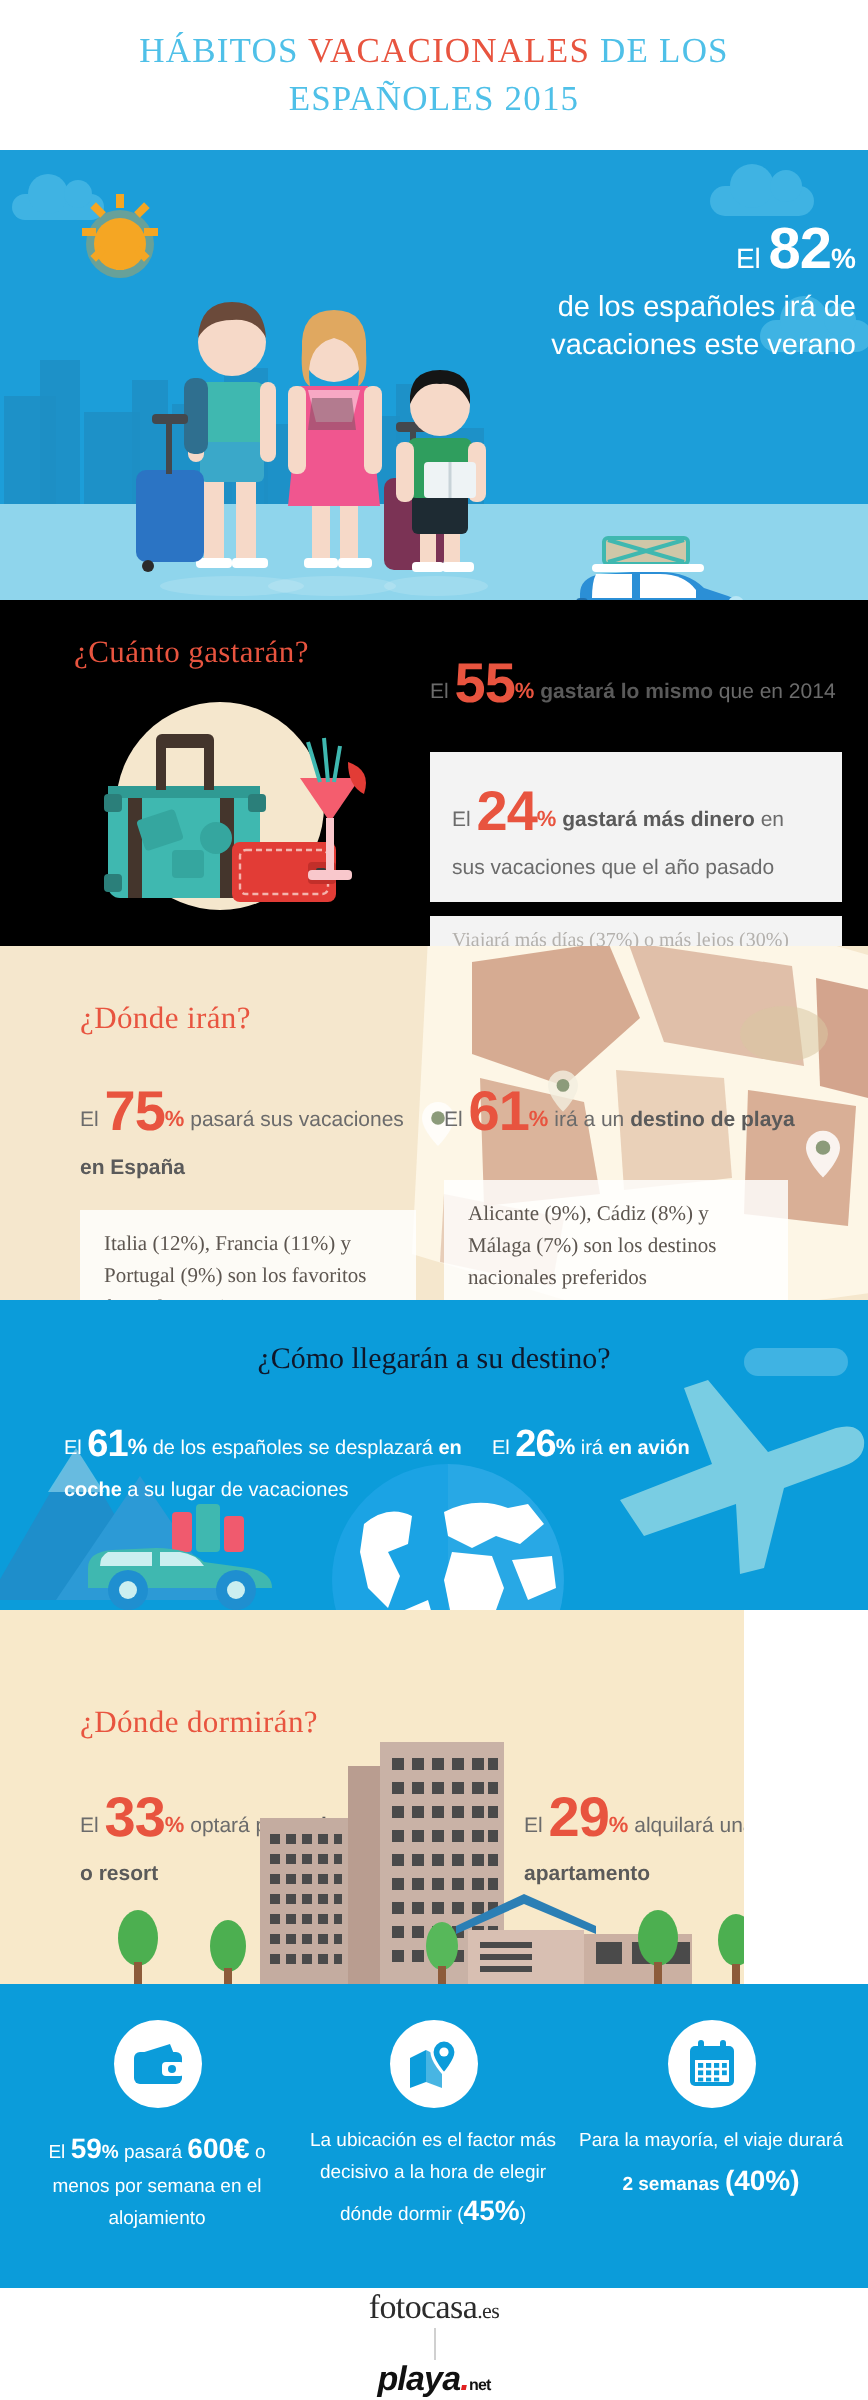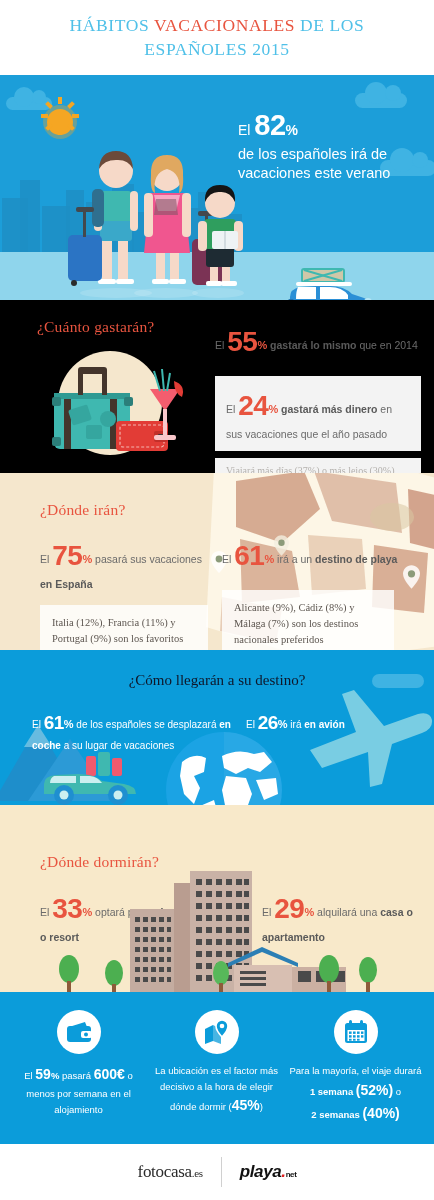--- a/index.html
+++ b/index.html
@@ -36,20 +36,21 @@
     text-align: center;
   }
   .hl-accent { color: #e8543f; }
 
   
   .hero {
     position: absolute; left: 0; top: 75px;
     width: 434px; height: 225px;
     background: #1e9fd8;
     overflow: hidden;
+    text-align: right;
   }
   .hero-sky {
     position: absolute; left: 0; top: 0; width: 434px; height: 185px;
     background: linear-gradient(#1c9ed9 0%, #1c9ed9 100%);
   }
   .hero-ground {
     position: absolute; left: 0; bottom: 0; width: 434px; height: 48px;
     background: #8fd5ec;
   }
   .cloud {
@@ -155,21 +156,21 @@
     color: #0f172a;
     text-align: center;
   }
   .stat-white { color: #ffffff; font-size: 10px; line-height: 1.6; }
   .num-white { font-weight: bold; font-size: 19px; color: #ffffff; letter-spacing: -0.5px; vertical-align: -1px; }
   .pct-white { font-weight: bold; font-size: 11px; }
 
   
   .sec-dormir {
     position: absolute; left: 0; top: 805px;
-    width: 434px; height: 187px;
+    width: 372px; height: 187px;
     background: #f8e9ca;
     overflow: hidden;
   }
 
   
   .sec-bottom {
     position: absolute; left: 0; top: 992px;
     width: 434px; height: 152px;
     background: #0b9cda;
     overflow: hidden;
@@ -185,21 +186,21 @@
   }
   .btext { font-size: 9.5px; line-height: 1.65; }
   .btext .bignum { font-size: 14px; font-weight: bold; }
   .btext b { font-weight: bold; }
 
   
   .footer {
     position: absolute; left: 0; top: 1144px;
     width: 434px; height: 56px;
     background: #ffffff;
-    display: flex; align-items: center; justify-content: center;
+    display: flex; align-items: center; justify-content: center; flex-direction: column;
   }
   .logo-foto {
     font-family: "Liberation Serif", serif;
     font-size: 17px; color: #2b2b2b; letter-spacing: -0.3px;
   }
   .logo-foto .tld { font-size: 11px; }
   .logo-div { width: 1px; height: 30px; background: #d0d0d0; margin: 0 18px; }
   .logo-coches {
     font-family: "Liberation Sans", sans-serif;
     font-size: 17px; font-weight: bold; font-style: italic;
@@ -712,23 +713,20 @@
               <rect x="17" y="15.2" width="2.4" height="2.4"></rect>
             <rect x="5" y="18.8" width="2.6" height="1.9"></rect>
               <rect x="9" y="18.8" width="2.6" height="1.9"></rect>
               <rect x="13" y="18.8" width="2.6" height="1.9"></rect>
           </g>
         </svg>
       </div>
       <div class="btext">
         <div>Para la mayoría, el viaje durará</div>
         <div>
-          <b>1 semana</b> <span class="bignum">(52%)</span><span> o</span>
-        </div>
-        <div>
           <b>2 semanas</b> <span class="bignum">(40%)</span>
         </div>
       </div>
     </div>
   </div>
 
   <div class="footer">
     <div class="logo-foto">
       <span>fotocasa</span><span class="tld">.es</span>
     </div>

